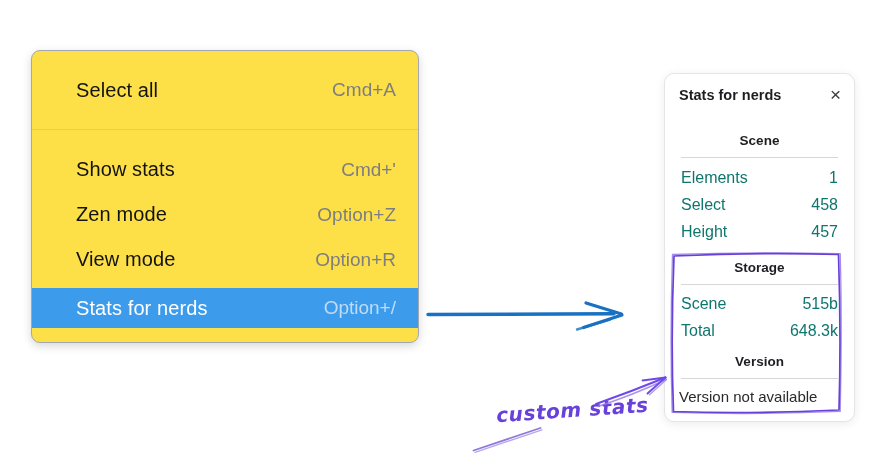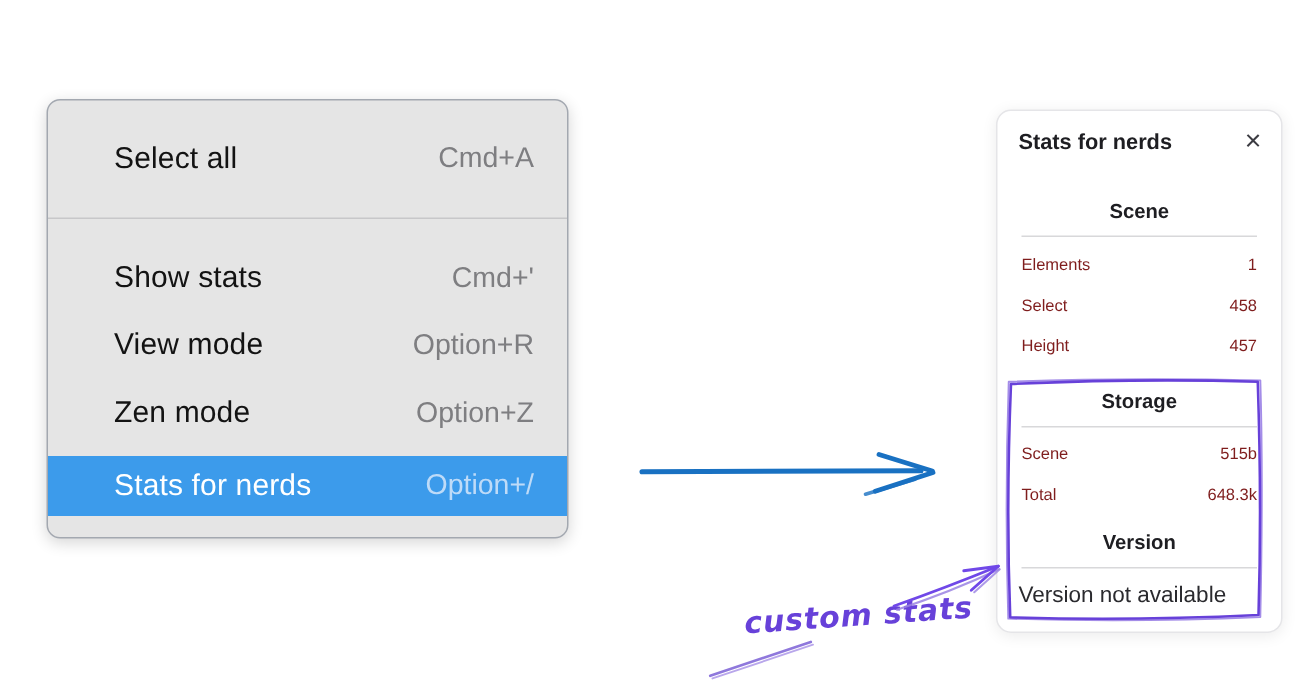--- a/index.html
+++ b/index.html
@@ -3,22 +3,22 @@
 <meta charset="utf-8">
 <style>
   html,body{margin:0;padding:0;}
   body{
     width:873px;height:461px;position:relative;background:#ffffff;overflow:hidden;
     font-family:"Liberation Sans",sans-serif;
   }
 
   
   .menu{
-    position:absolute;left:31px;top:66px;width:348px;height:293px;box-sizing:border-box;
-    background:#e5e5e5;border:1px solid #a3a8b0;border-radius:9px;
+    position:absolute;left:31px;top:50px;width:388px;height:293px;box-sizing:border-box;
+    background:#fde047;border:1px solid #a3a8b0;border-radius:9px;
     box-shadow:0 3px 10px rgba(0,0,0,.16);overflow:hidden;
   }
   .menu-row{display:flex;justify-content:space-between;align-items:center;padding:0 22px 0 44px;cursor:default;}
   .menu-row.first{height:78px;}
   .menu-sep{height:1px;background:#c7c7c9;}
   .menu-sec2{padding-top:17px;}
   .menu-row.std{height:45px;}
   .menu-gap{height:6px;}
   .menu-row.hl{height:40px;background:#3c9beb;}
   .menu-label{font-size:20px;color:#131313;letter-spacing:.1px;}
@@ -35,21 +35,21 @@
   .panel-header{display:flex;justify-content:space-between;align-items:center;padding:11px 13px 0 14px;}
   .panel-title{font-size:14.5px;font-weight:bold;line-height:20px;}
   .panel-close{font-size:19px;line-height:20px;color:#3c3c42;cursor:pointer;font-weight:400;}
   .sec-title{text-align:center;font-weight:bold;font-size:13.5px;line-height:20px;}
   .st-scene{margin-top:26px;}
   .st-storage{margin-top:13px;}
   .st-version{margin-top:8px;}
   .pdiv{height:1px;background:#d8d8da;margin:6px 16px 0;}
   .prows{padding:6px 16px 0;}
   .prows2{padding:5px 16px 0;}
-  .prow{display:flex;justify-content:space-between;font-size:11px;line-height:27px;color:#7f1d1d;}
+  .prow{display:flex;justify-content:space-between;font-size:16px;line-height:27px;color:#0f766e;}
   .pnote{padding:5px 14px 0 14px;font-size:15px;line-height:26px;color:#2a2a2e;}
 
   
   .annot-text{
     position:absolute;left:496px;top:398px;
     font-family:"DejaVu Sans",sans-serif;font-style:italic;font-weight:600;
     font-size:20px;color:#6741d9;letter-spacing:.6px;
     transform:rotate(-4deg);white-space:nowrap;
   }
 
@@ -64,26 +64,26 @@
     <span class="menu-label">Select all</span>
     <span class="menu-sc">Cmd+A</span>
   </div>
   <div class="menu-sep"></div>
   <div class="menu-sec2">
     <div class="menu-row std">
       <span class="menu-label">Show stats</span>
       <span class="menu-sc">Cmd+'</span>
     </div>
     <div class="menu-row std">
+      <span class="menu-label">Zen mode</span>
+      <span class="menu-sc">Option+Z</span>
+    </div>
+    <div class="menu-row std">
       <span class="menu-label">View mode</span>
       <span class="menu-sc">Option+R</span>
-    </div>
-    <div class="menu-row std">
-      <span class="menu-label">Zen mode</span>
-      <span class="menu-sc">Option+Z</span>
     </div>
     <div class="menu-gap"></div>
     <div class="menu-row hl">
       <span class="menu-label">Stats for nerds</span>
       <span class="menu-sc">Option+/</span>
     </div>
   </div>
 </div>
 
 <div class="panel">

